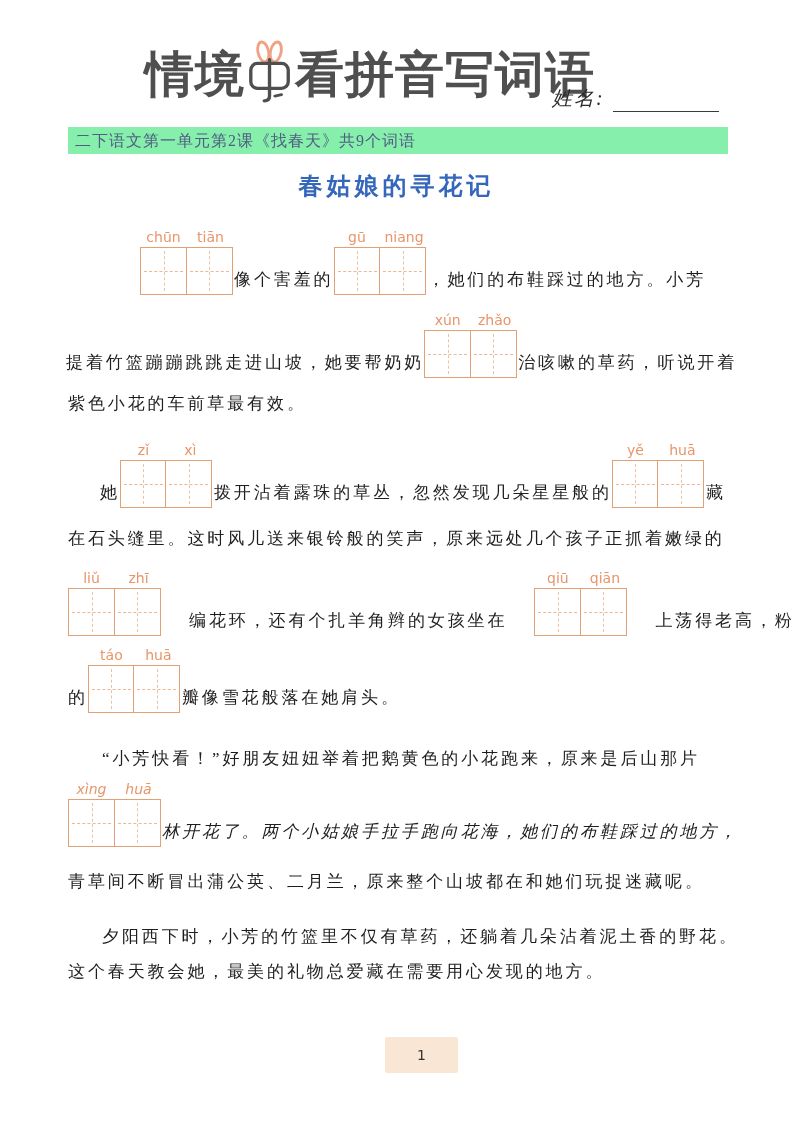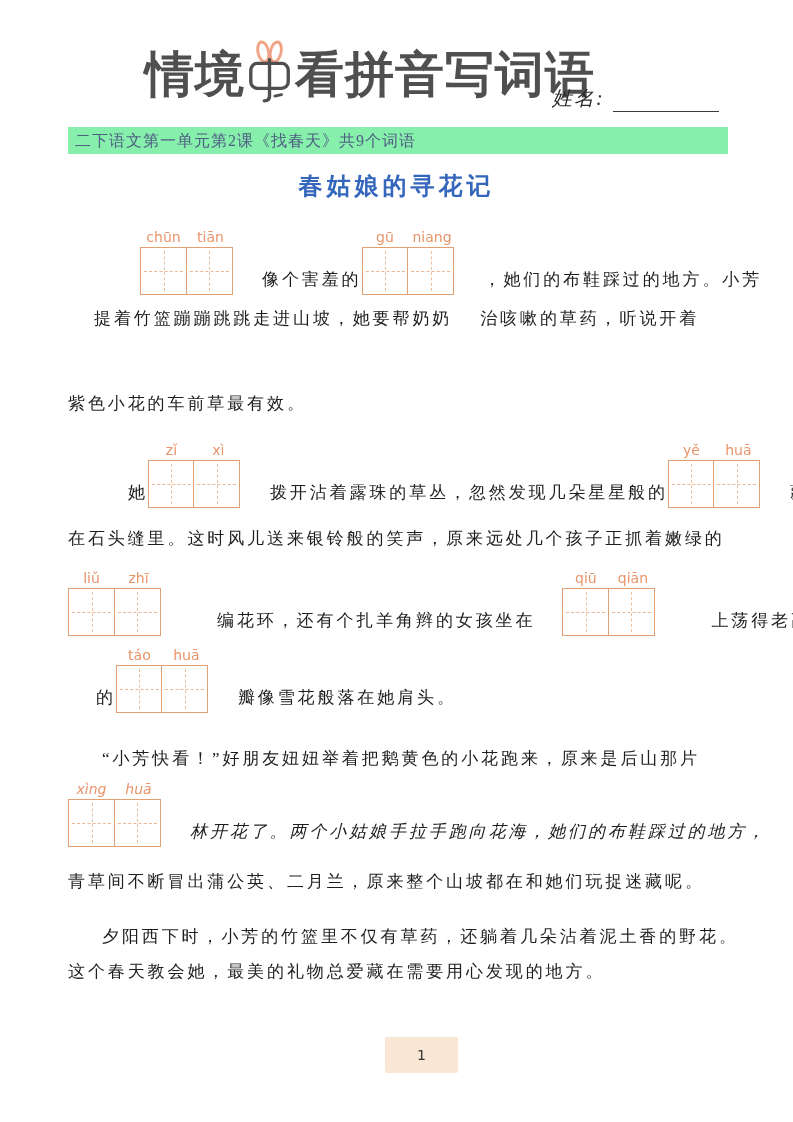--- a/index.html
+++ b/index.html
@@ -31,21 +31,21 @@
   }
   
   .title {
     position:absolute; top:170px; left:0; width:793px; margin:0;
     text-align:center; font-size:24px; font-weight:bold;
     color:#3466bb; letter-spacing:4px;
   }
   
   .ws-line { position:absolute; display:flex; align-items:flex-end; white-space:nowrap; }
   .ws-text { font-size:17px; letter-spacing:2.9px; color:#1e1e1e; line-height:22px; }
-  .ws-line.kind-box .ws-text { padding-bottom:4px;padding-left:28px; }
+  .ws-line.kind-box .ws-text { padding-bottom:4px; }
   .box-pair { display:inline-flex; flex-direction:column; }
   .pinyin-row { display:flex; height:22px; align-items:flex-end; padding-bottom:3px; box-sizing:border-box; }
   .pinyin-row span {
     width:47px; text-align:center;
     font-family:"DejaVu Sans",sans-serif; font-size:14px; color:#e8956a; line-height:1;
   }
   .cells { display:flex; }
   .cell {
     width:47px; height:48px; box-sizing:border-box;
     border:1.5px solid #e2a075; position:relative; background:#fff;
@@ -117,20 +117,30 @@
           </span>
           <span class="cells">
             <span class="cell"></span>
             <span class="cell"></span>
           </span>
         </span>
         <span class="ws-text">，她们的布鞋踩过的地方。小芳</span>
       </div>
       <div class="ws-line kind-box" style="top: 308px; left: 66px;">
         <span class="ws-text">提着竹篮蹦蹦跳跳走进山坡，她要帮奶奶</span>
+        <span class="box-pair">
+          <span class="pinyin-row">
+            <span>xún</span>
+            <span>zhǎo</span>
+          </span>
+          <span class="cells">
+            <span class="cell"></span>
+            <span class="cell"></span>
+          </span>
+        </span>
         <span class="ws-text">治咳嗽的草药，听说开着</span>
       </div>
       <div class="ws-line kind-text" style="top: 393px; left: 68px;">
         <span class="ws-text">紫色小花的车前草最有效。</span>
       </div>
       <div class="ws-line kind-box" style="top: 438px; left: 100px;">
         <span class="ws-text">她</span>
         <span class="box-pair">
           <span class="pinyin-row">
             <span>zǐ</span>

